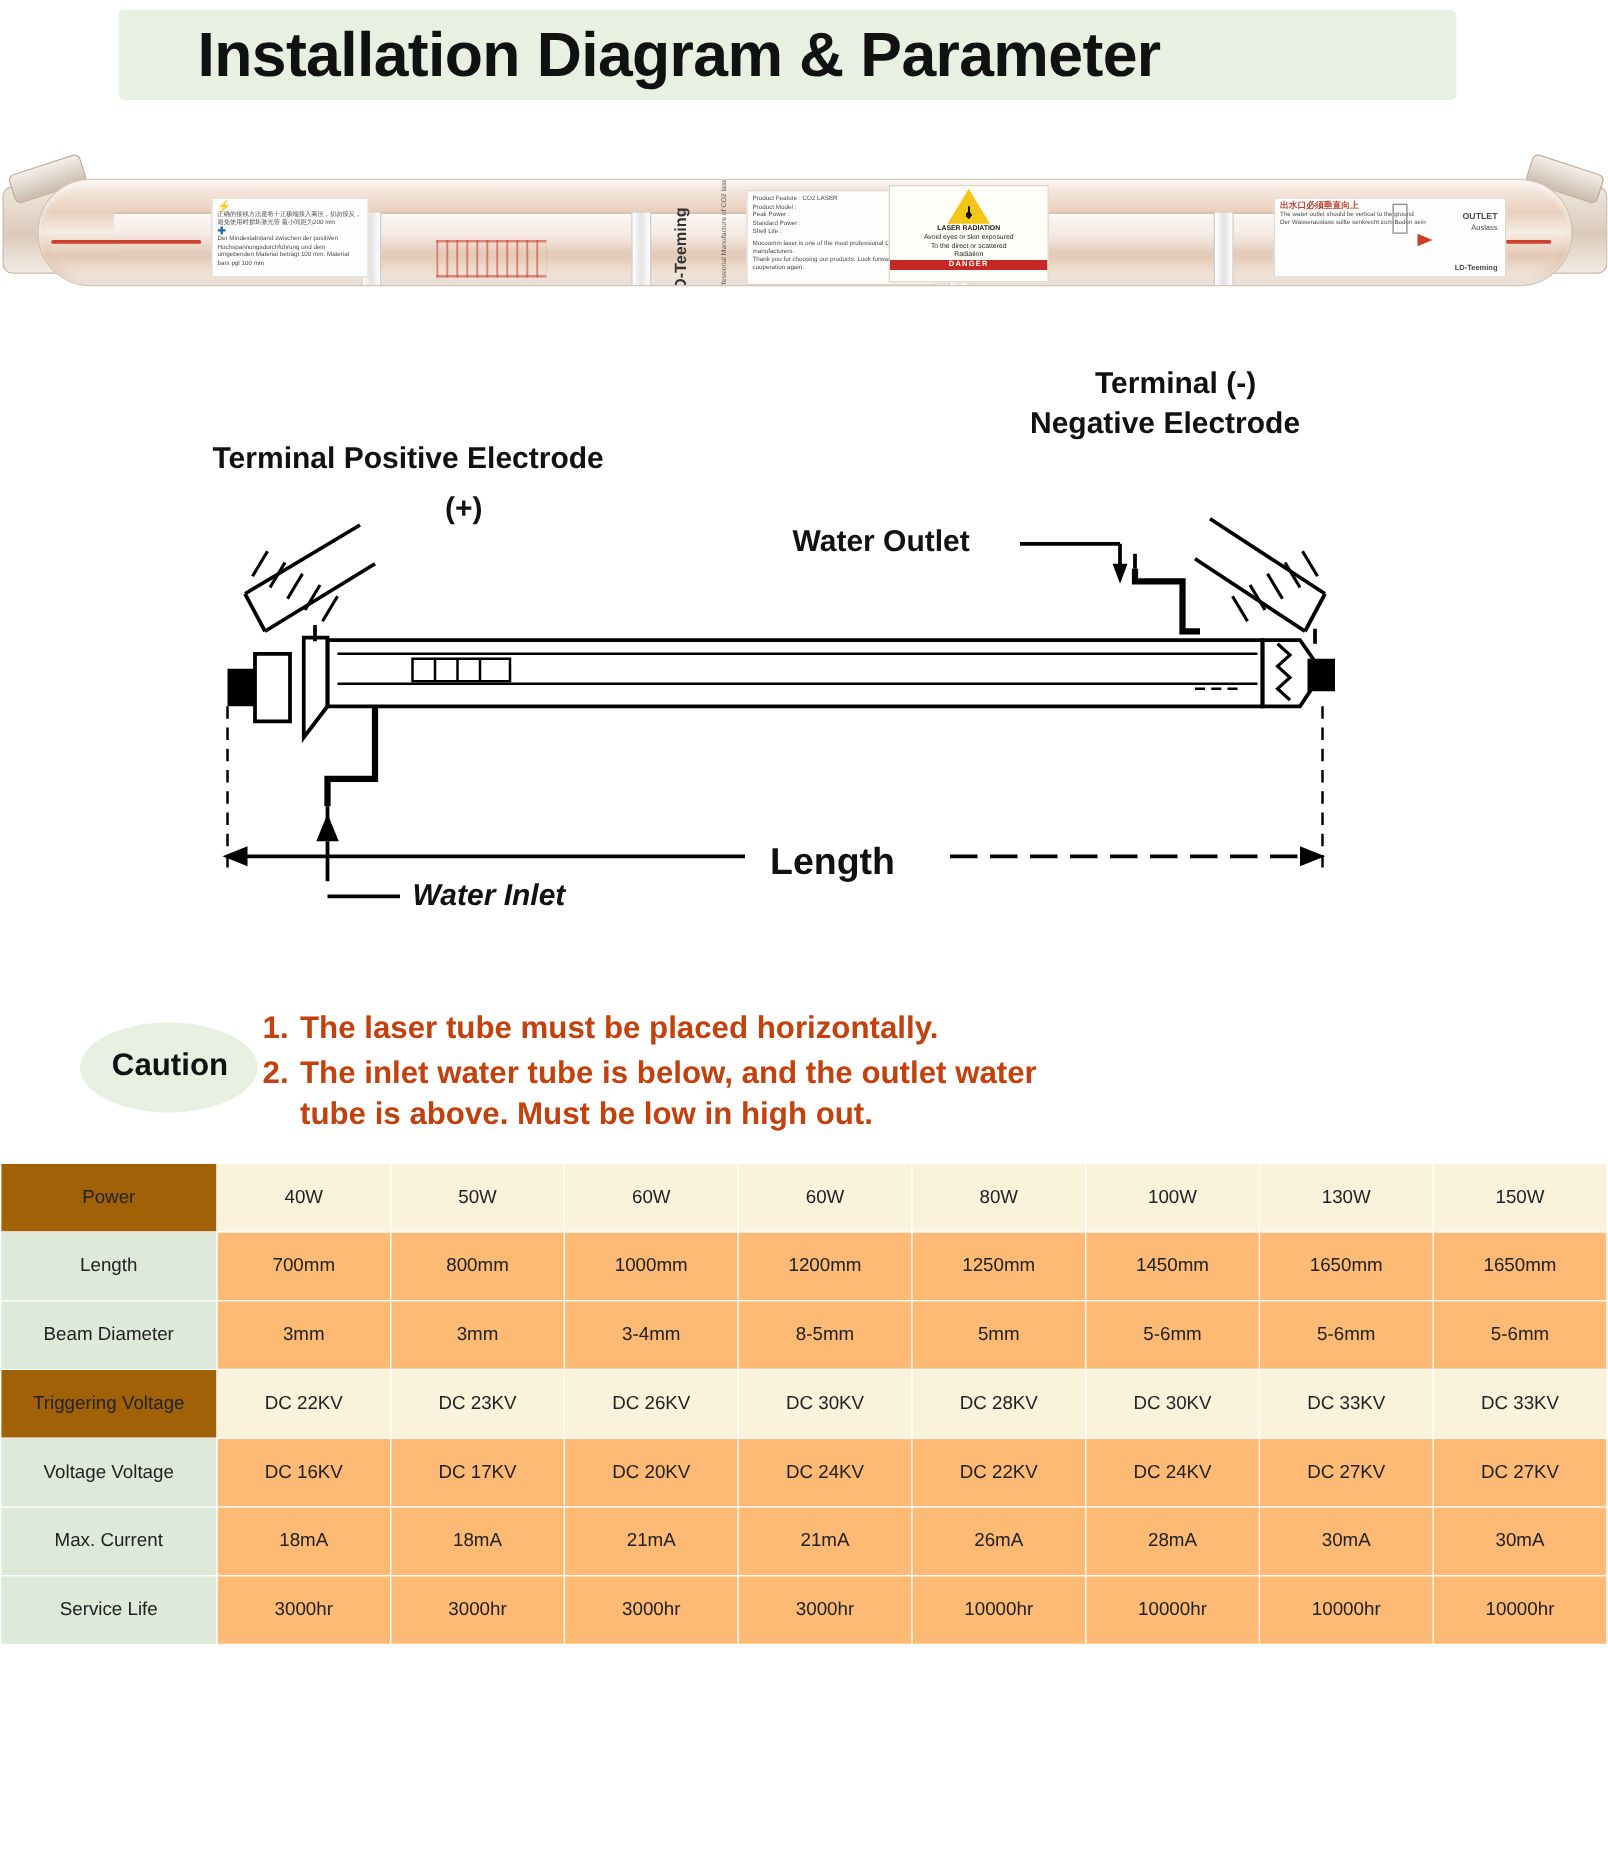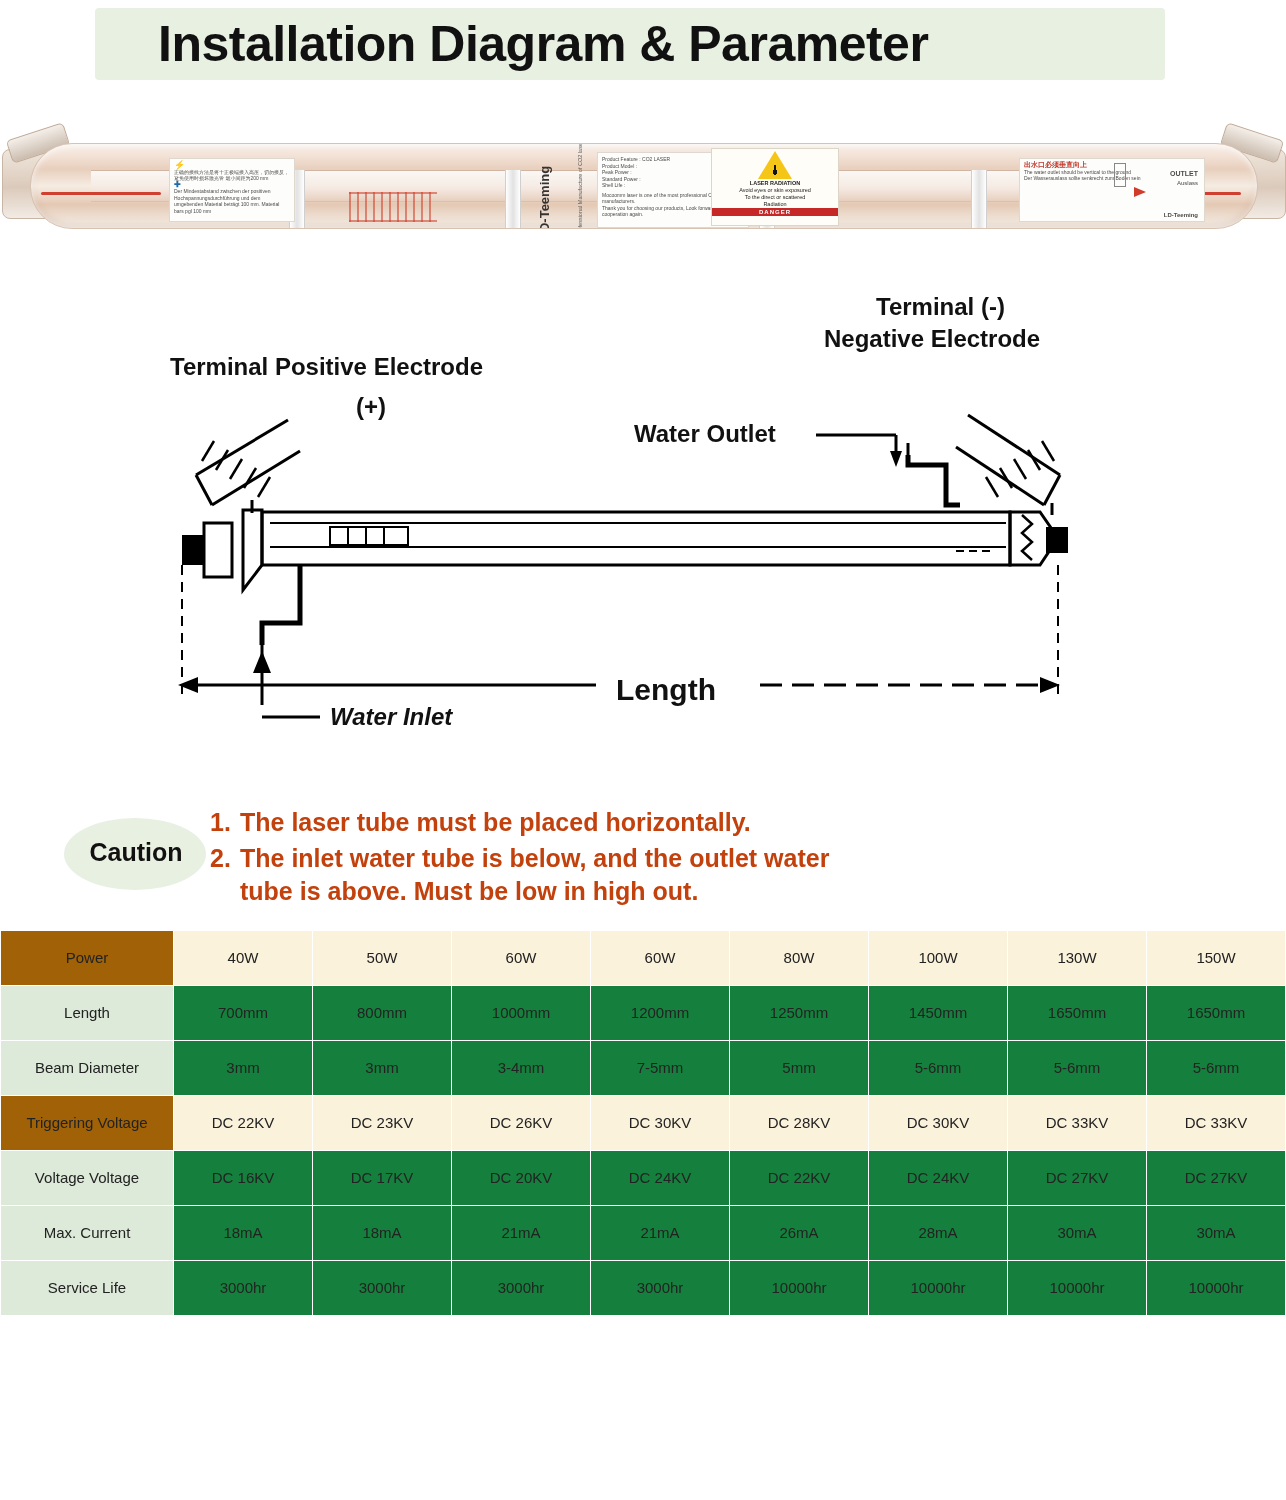--- a/index.html
+++ b/index.html
@@ -264,21 +264,21 @@
   }
   table.params td.rowhead {
     background: #a16207;
     width: 166px;
     font-size: 15px;
   }
   table.params td.val {
     background: #fbf2dc;
   }
   table.params tr.alt td.rowhead { background: #dde9d9; }
-  table.params tr.alt td.val { background: #15803d; }
+  table.params tr.alt td.val { background: #fdba74; }
   .check { font-size: 19px; }
 </style>
 </head>
 <body>
 
 <div class="header-band"></div>
 <div class="header-title">Installation Diagram &amp; Parameter</div>
 
 <div class="photo">
 
@@ -460,21 +460,21 @@
       <td class="val">1250mm</td>
       <td class="val">1450mm</td>
       <td class="val">1650mm</td>
       <td class="val">1650mm</td>
     </tr>
     <tr class="alt">
       <td class="rowhead">Beam Diameter</td>
       <td class="val">3mm</td>
       <td class="val">3mm</td>
       <td class="val">3-4mm</td>
-      <td class="val">7-5mm</td>
+      <td class="val">8-5mm</td>
       <td class="val">5mm</td>
       <td class="val">5-6mm</td>
       <td class="val">5-6mm</td>
       <td class="val">5-6mm</td>
     </tr>
     <tr>
       <td class="rowhead">Triggering Voltage</td>
       <td class="val">DC 22KV</td>
       <td class="val">DC 23KV</td>
       <td class="val">DC 26KV</td>

